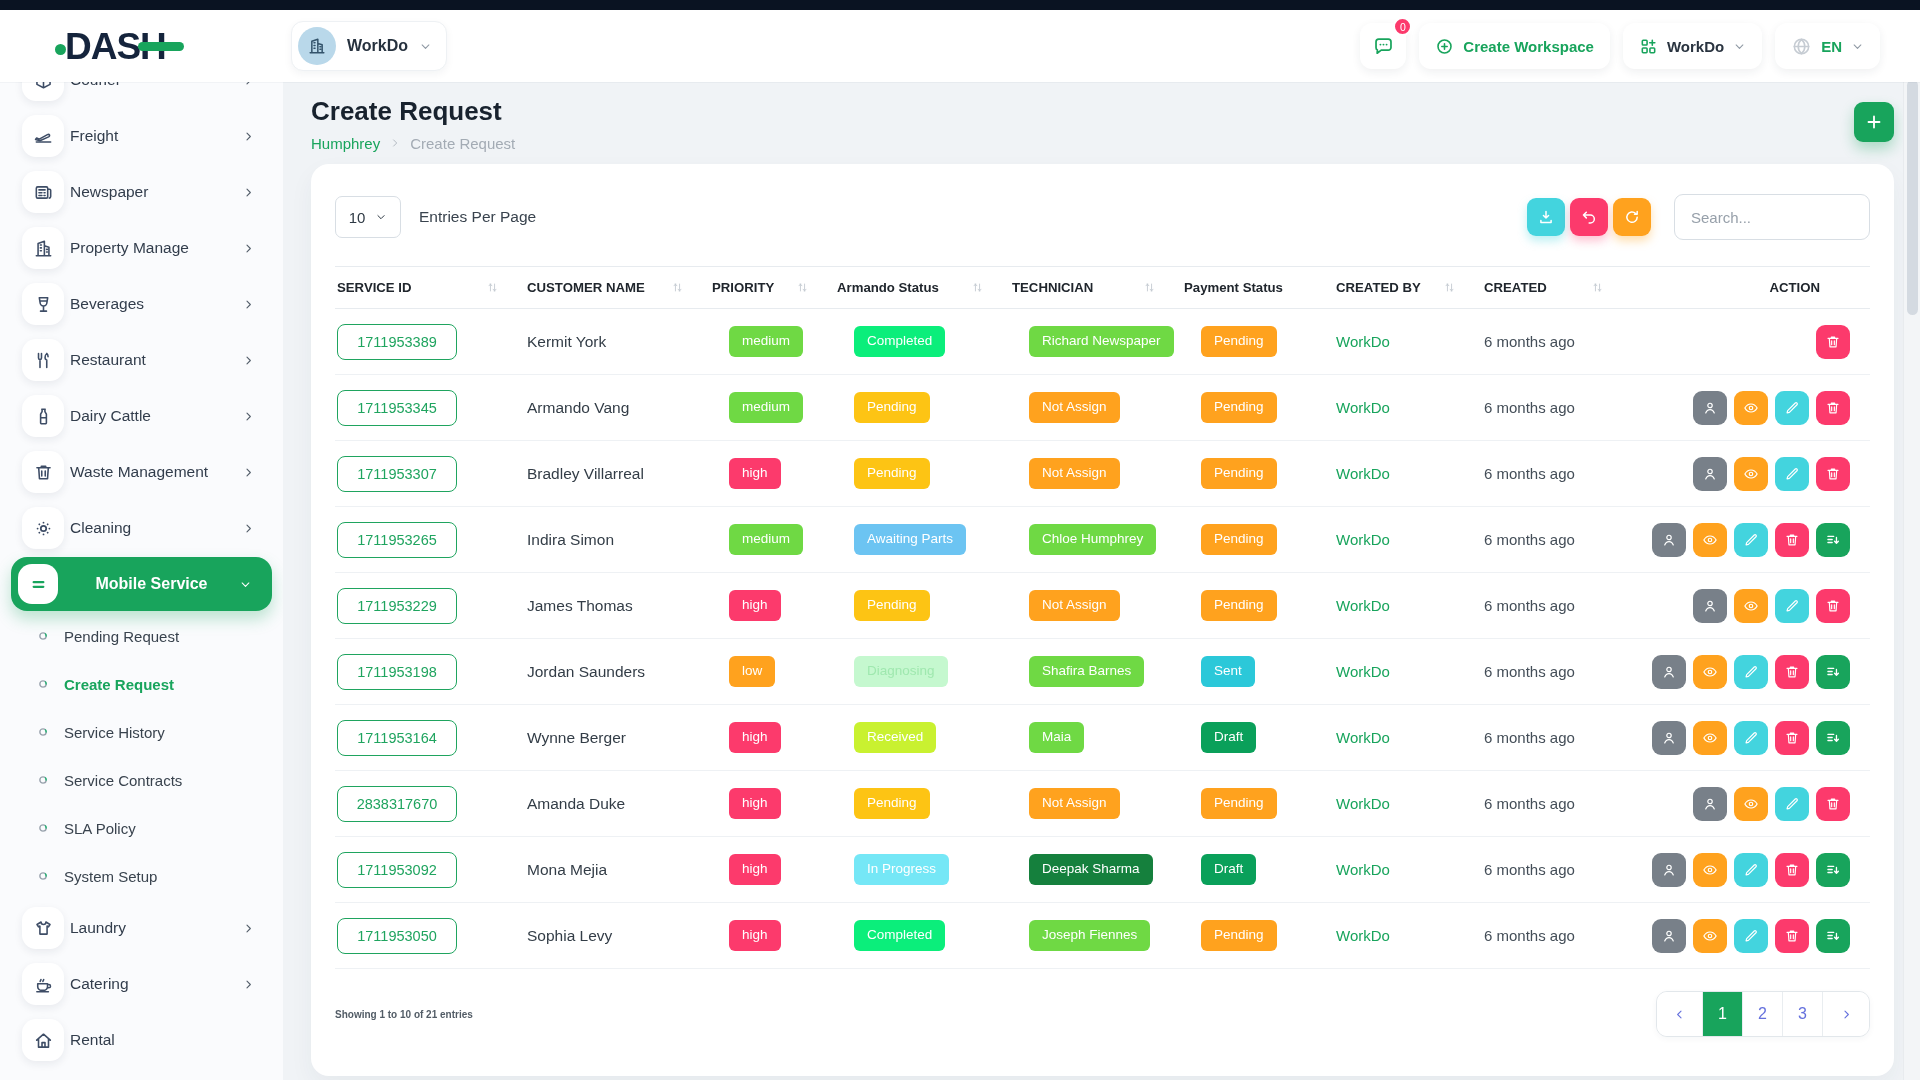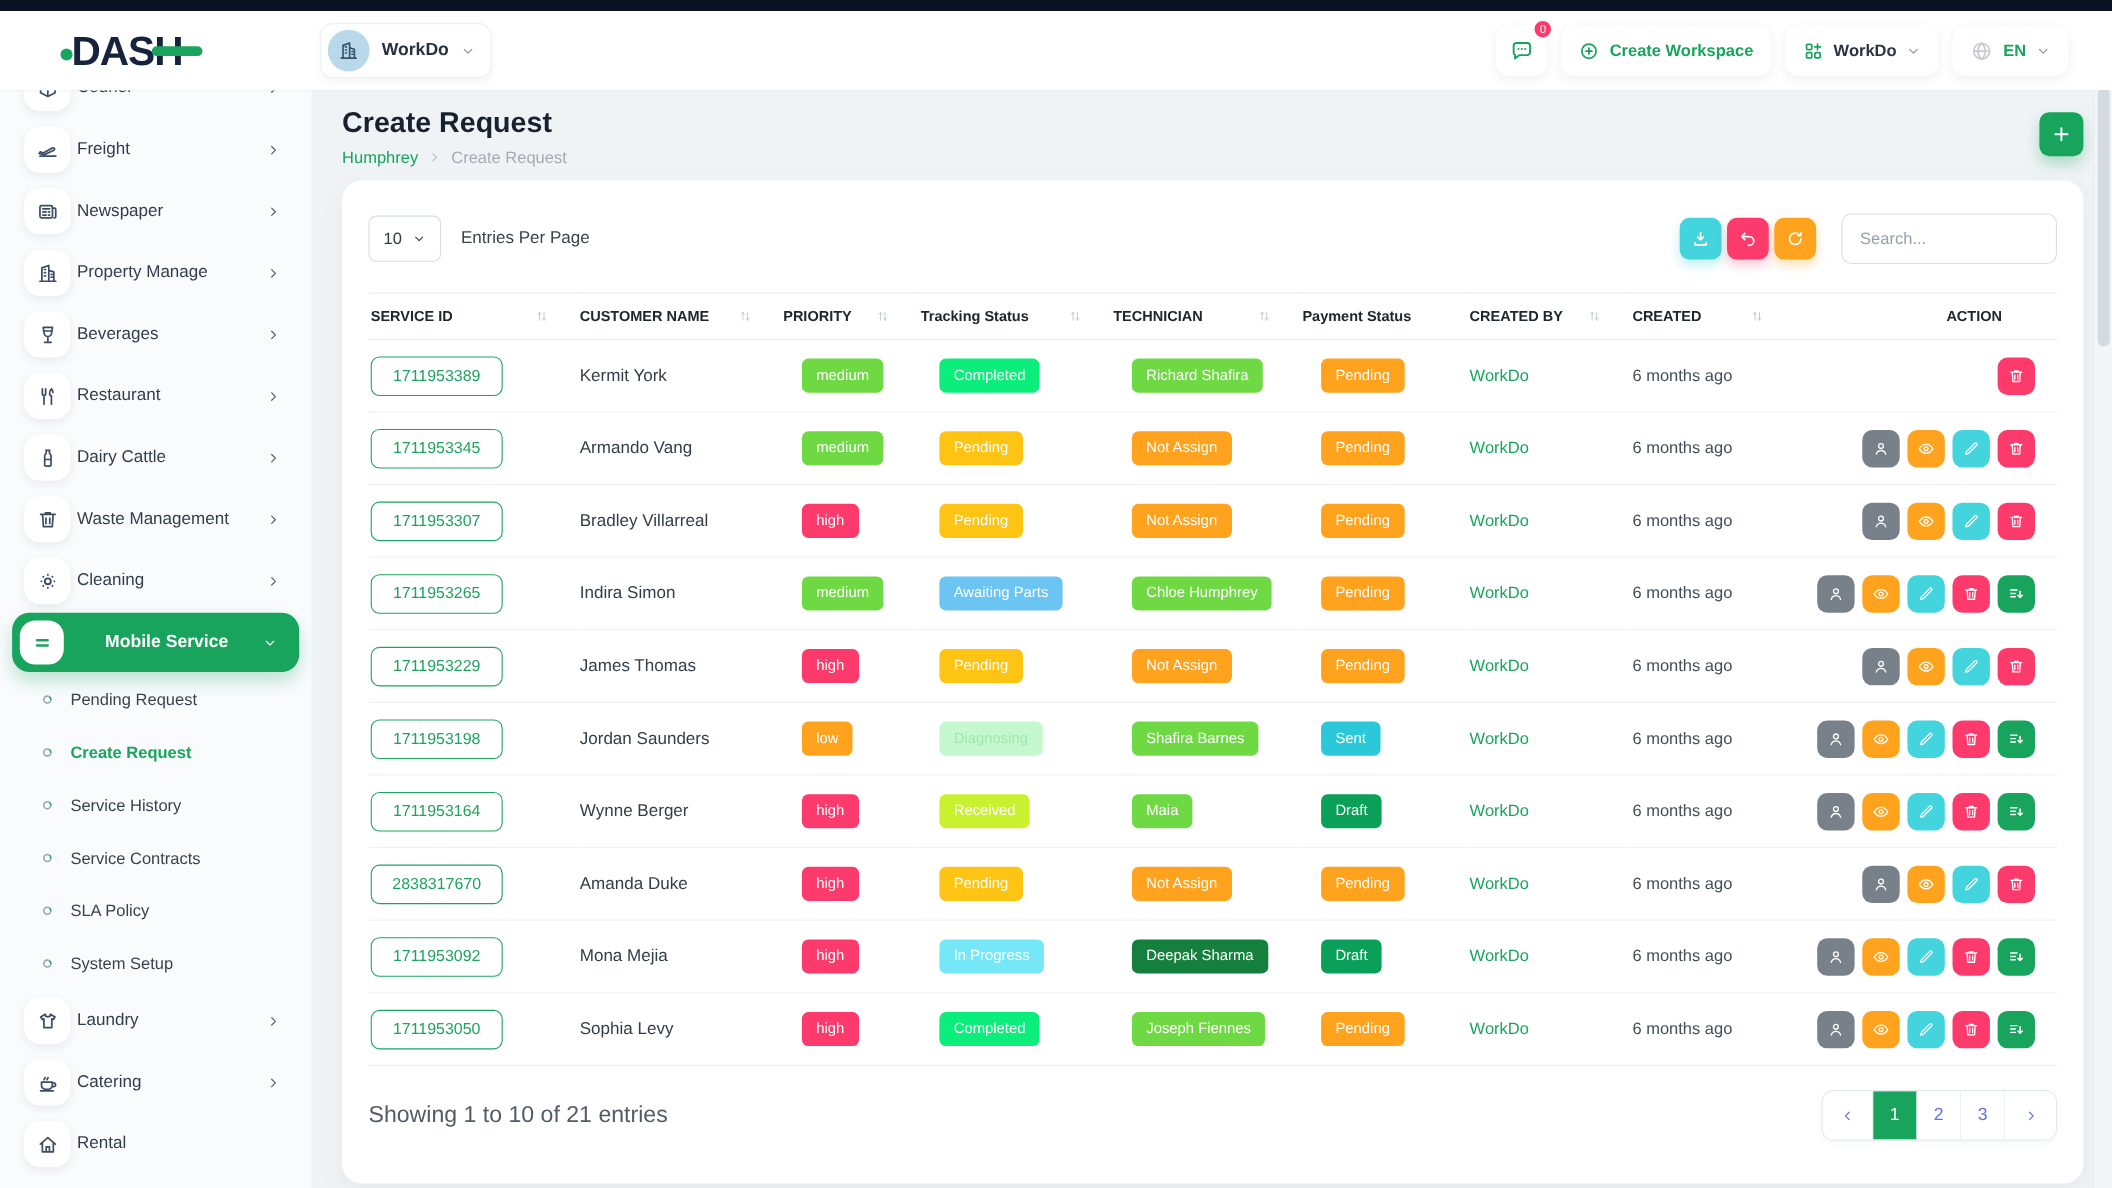--- a/index.html
+++ b/index.html
@@ -125,21 +125,21 @@
   .customer { color:#333d47; font-size:15.5px; }
   .badge { display:inline-block; border-radius:6px; color:#fff; font-size:13.5px; padding:7px 13px; line-height:1.2;margin-left:17px; }
   .created-by { color:var(--green); font-weight:500; }
   .created { color:#444e58; }
   .actions { display:flex; justify-content:flex-end; gap:7px; padding-right:14px; }
   .act-btn { width:34px; height:34px; border-radius:9px; color:#fff; display:flex; align-items:center; justify-content:center; }
   .act-btn svg { width:16px; height:16px; }
 
   
   .table-footer { display:flex; align-items:center; justify-content:space-between; margin-top:22px; }
-  .summary { font-size:21px; color:#525c66; }
+  .summary { font-size:10px; color:#525c66;font-weight:bold; }
   .pagination { display:flex; border:1px solid #e2e7eb; border-radius:11px; overflow:hidden; background:#fff;
                 box-shadow:0 2px 6px rgba(30,50,80,.04); }
   .page-cell { min-width:40px; height:44px; display:flex; align-items:center; justify-content:center;
                font-size:16px; color:#6470dd; border-right:1px solid #e9edf0; background:#fff; padding:0 2px; }
   .page-cell.arrow { min-width:46px; }
   .page-cell:last-child { border-right:none; }
   .page-cell.active { background:var(--green); color:#fff; }
   .page-cell svg { width:13px; height:13px; }
 
   
@@ -579,21 +579,21 @@
                   <span>PRIORITY</span>
                   <span class="th-sort">
                     <svg viewBox="0 0 24 24" fill="none" stroke="currentColor" stroke-width="1.6" stroke-linecap="round" stroke-linejoin="round">
                       <path d="M8.2 5.6v12.8M8.2 5.6L5.6 8.8M8.2 5.6l2.6 3.2M15.8 18.4V5.6M15.8 18.4l-2.6-3.2M15.8 18.4l2.6-3.2"></path>
                     </svg>
                   </span>
                 </span>
               </th>
               <th>
                 <span class="th-inner">
-                  <span>Tracking Status</span>
+                  <span>Armando Status</span>
                   <span class="th-sort">
                     <svg viewBox="0 0 24 24" fill="none" stroke="currentColor" stroke-width="1.6" stroke-linecap="round" stroke-linejoin="round">
                       <path d="M8.2 5.6v12.8M8.2 5.6L5.6 8.8M8.2 5.6l2.6 3.2M15.8 18.4V5.6M15.8 18.4l-2.6-3.2M15.8 18.4l2.6-3.2"></path>
                     </svg>
                   </span>
                 </span>
               </th>
               <th>
                 <span class="th-inner">
                   <span>TECHNICIAN</span>
@@ -635,21 +635,21 @@
                 </span>
               </th>
             </tr>
           </thead>
         <tbody id="tbody">
             <tr>
               <td><span class="sid-pill">1711953389</span></td>
               <td><span class="customer">Kermit York</span></td>
               <td><span class="badge" style="background: rgb(111, 217, 68);">medium</span></td>
               <td><span class="badge" style="background: rgb(11, 238, 123);">Completed</span></td>
-              <td><span class="badge" style="background: rgb(111, 217, 68);">Richard Shafira</span></td>
+              <td><span class="badge" style="background: rgb(111, 217, 68);">Richard Newspaper</span></td>
               <td><span class="badge" style="background: rgb(255, 162, 30);">Pending</span></td>
               <td><span class="created-by">WorkDo</span></td>
               <td><span class="created">6 months ago</span></td>
               <td>
                 <div class="actions">
                   <button class="act-btn" style="background: rgb(252, 58, 108);">
                     <i>
                       <svg viewBox="0 0 24 24" fill="none" stroke="currentColor" stroke-width="1.8" stroke-linecap="round" stroke-linejoin="round">
                         <path d="M4.5 6.5h15M9.5 6.5V4.8h5v1.7M6.5 6.5l.9 12.7h9.2l.9-12.7M10 10.2v5.8M14 10.2v5.8"></path>
                       </svg>

